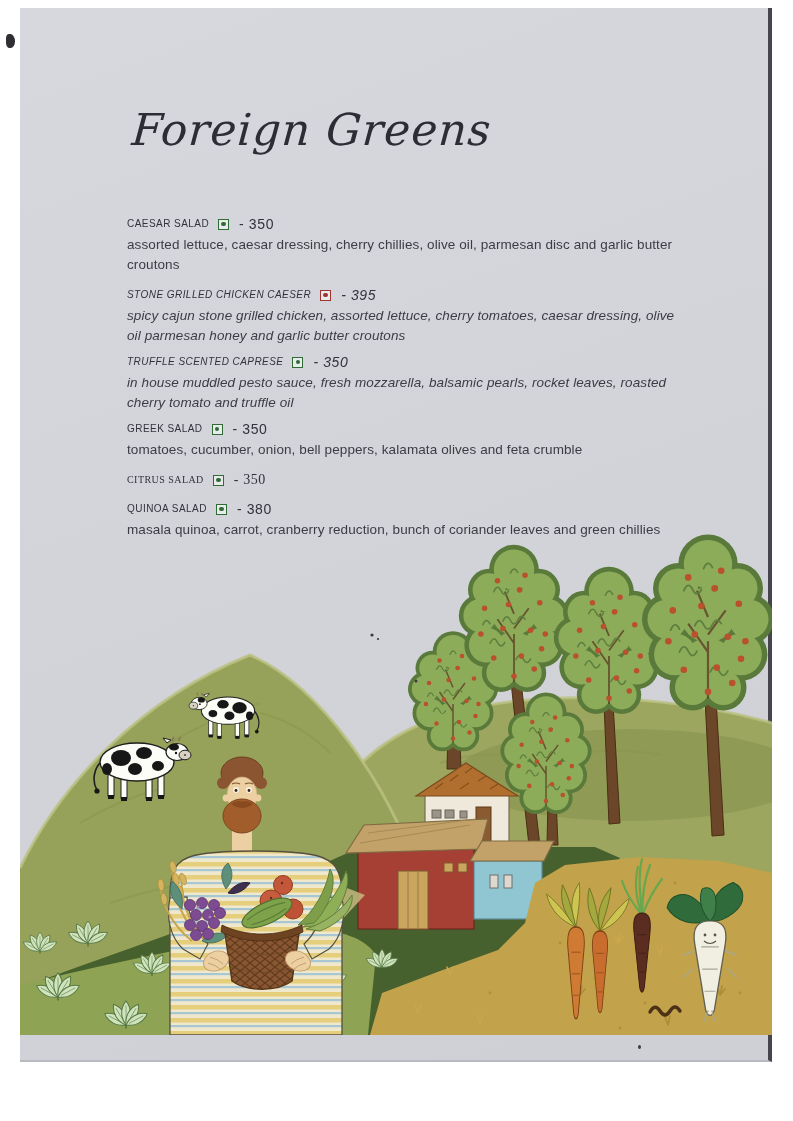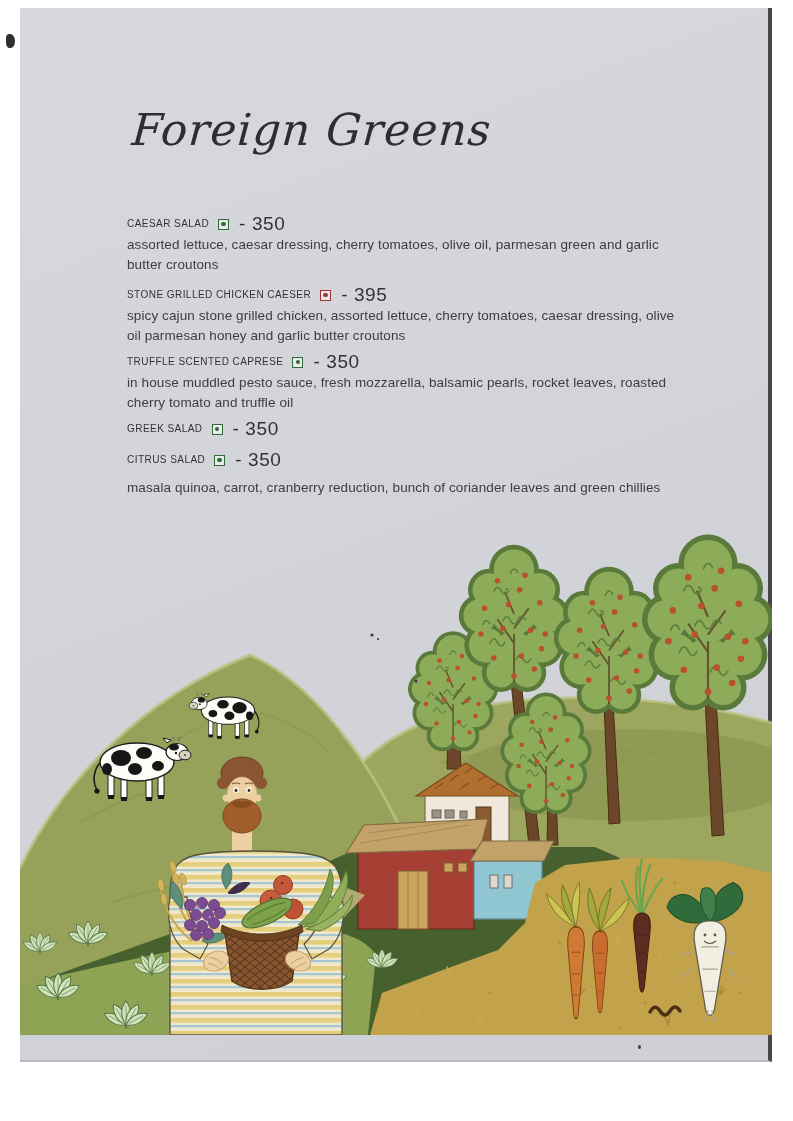--- a/index.html
+++ b/index.html
@@ -16,36 +16,36 @@
     border-bottom:2px solid #b9b9c0;
   }
   .speck{position:absolute;background:#3c3c42;border-radius:50%;}
   .title{
     position:absolute;left:112px;top:96px;
     font-family:"DejaVu Serif",serif;font-style:italic;font-weight:500;
     font-size:44px;color:#2c2d35;letter-spacing:1px;transform:skewX(-4deg);
   }
   .menu-list{position:absolute;left:107px;top:205px;width:570px;}
   .item{margin-bottom:9px;}
-  .item:nth-child(2),.item:nth-child(3){margin-bottom:5px;}
-  .item:nth-child(5){margin-bottom:7px;}
+  .item:nth-child(2),.item:nth-child(3){margin-bottom:5px;font-style:italic;}
+  .item:nth-child(5){margin-bottom:7px;font-family:Liberation Serif, serif;}
   .item-head{display:flex;align-items:center;line-height:22px;}
   .item-name{font-size:10px;color:var(--text);letter-spacing:.45px;}
   .diet-icon{
     display:inline-block;width:11px;height:11px;margin-left:9px;
     border:1.6px solid var(--veg);position:relative;background:#e9eaec;
     flex:0 0 auto;
   }
   .diet-icon .dot{
     position:absolute;left:50%;top:50%;width:4.5px;height:4.5px;margin:-2.25px 0 0 -2.25px;
     border-radius:50%;background:var(--veg);
   }
   .diet-icon.is-nonveg{border-color:var(--nonveg);}
   .diet-icon.is-nonveg .dot{background:var(--nonveg);}
-  .item-price{font-size:19px;color:var(--text);letter-spacing:.6px;margin-left:10px;text-align:right;}
+  .item-price{font-size:14px;color:var(--text);letter-spacing:.6px;margin-left:10px;text-align:right;}
   .item-desc{font-size:13.5px;color:#3b3c44;line-height:20px;max-width:552px;letter-spacing:.1px;}
   .illustration{position:absolute;left:0;top:515px;width:752px;height:512px;}
   .edge-mark{position:absolute;left:6px;top:34px;width:9px;height:14px;background:#2e2e33;border-radius:40% 60% 55% 45%;}
 </style>
 </head>
 <body>
 
 <div class="stage">
   <div class="edge-mark"></div>
 
@@ -55,21 +55,21 @@
 
     <div class="menu-list">
       <div class="item">
         <div class="item-head">
           <span class="item-name">CAESAR SALAD</span>
           <span class="diet-icon">
               <span class="dot"></span>
             </span>
           <span class="item-price">- 350</span>
         </div>
-        <div class="item-desc">assorted lettuce, caesar dressing, cherry tomatoes, olive oil, parmesan green and garlic butter croutons</div>
+        <div class="item-desc">assorted lettuce, caesar dressing, cherry chillies, olive oil, parmesan disc and garlic butter croutons</div>
       </div>
       <div class="item">
         <div class="item-head">
           <span class="item-name">STONE GRILLED CHICKEN CAESER</span>
           <span class="diet-icon is-nonveg">
               <span class="dot"></span>
             </span>
           <span class="item-price">- 395</span>
         </div>
         <div class="item-desc">spicy cajun stone grilled chicken, assorted lettuce, cherry tomatoes, caesar dressing, olive oil parmesan honey and garlic butter croutons</div>
@@ -85,31 +85,39 @@
         <div class="item-desc">in house muddled pesto sauce, fresh mozzarella, balsamic pearls, rocket leaves, roasted cherry tomato and truffle oil</div>
       </div>
       <div class="item">
         <div class="item-head">
           <span class="item-name">GREEK SALAD</span>
           <span class="diet-icon">
               <span class="dot"></span>
             </span>
           <span class="item-price">- 350</span>
         </div>
+        <div class="item-desc">tomatoes, cucumber, onion, bell peppers, kalamata olives and feta crumble</div>
       </div>
       <div class="item">
         <div class="item-head">
           <span class="item-name">CITRUS SALAD</span>
           <span class="diet-icon">
               <span class="dot"></span>
             </span>
           <span class="item-price">- 350</span>
         </div>
       </div>
       <div class="item">
+        <div class="item-head">
+          <span class="item-name">QUINOA SALAD</span>
+          <span class="diet-icon">
+              <span class="dot"></span>
+            </span>
+          <span class="item-price">- 380</span>
+        </div>
         <div class="item-desc">masala quinoa, carrot, cranberry reduction, bunch of coriander leaves and green chillies</div>
       </div>
     </div>
 
     <svg class="illustration" viewBox="0 0 752 512">
       <defs>
         <pattern id="stripes" width="14" height="13" patternUnits="userSpaceOnUse">
           <rect width="14" height="13" fill="#efe8cd"></rect>
           <rect y="1" width="14" height="4.5" fill="#e5cf7d"></rect>
           <rect y="8" width="14" height="2.2" fill="#a7c7d3"></rect>

